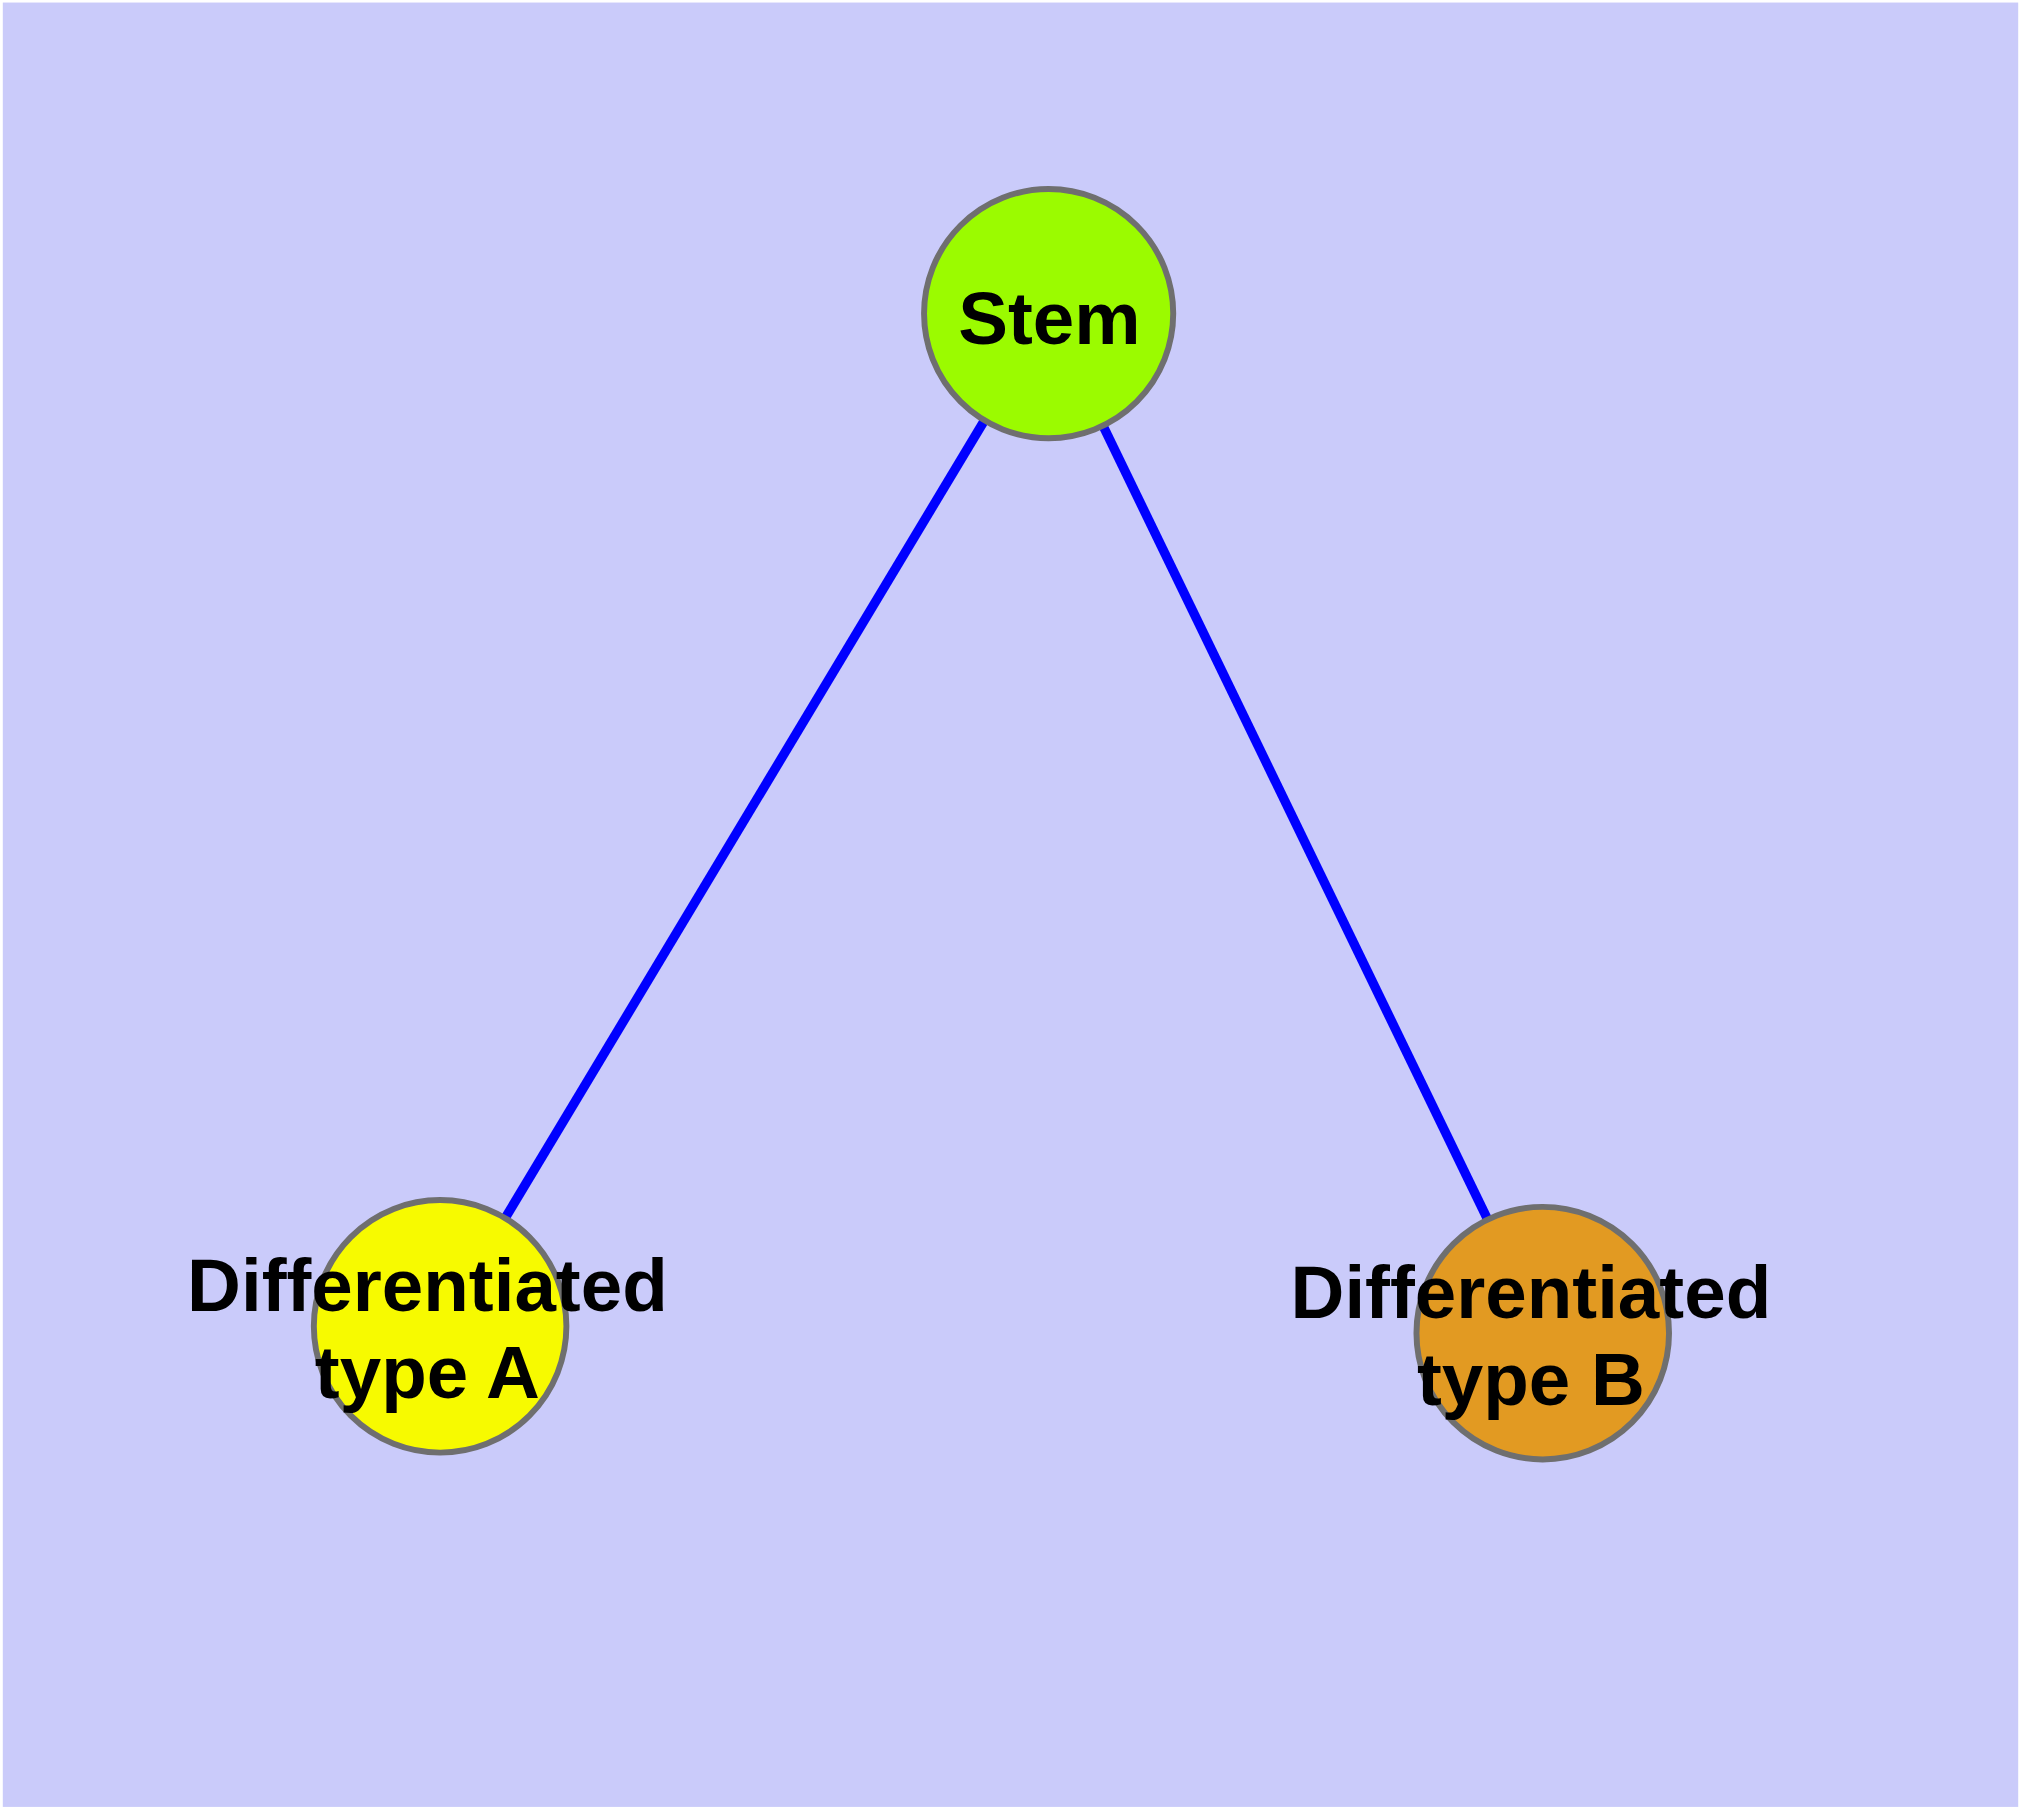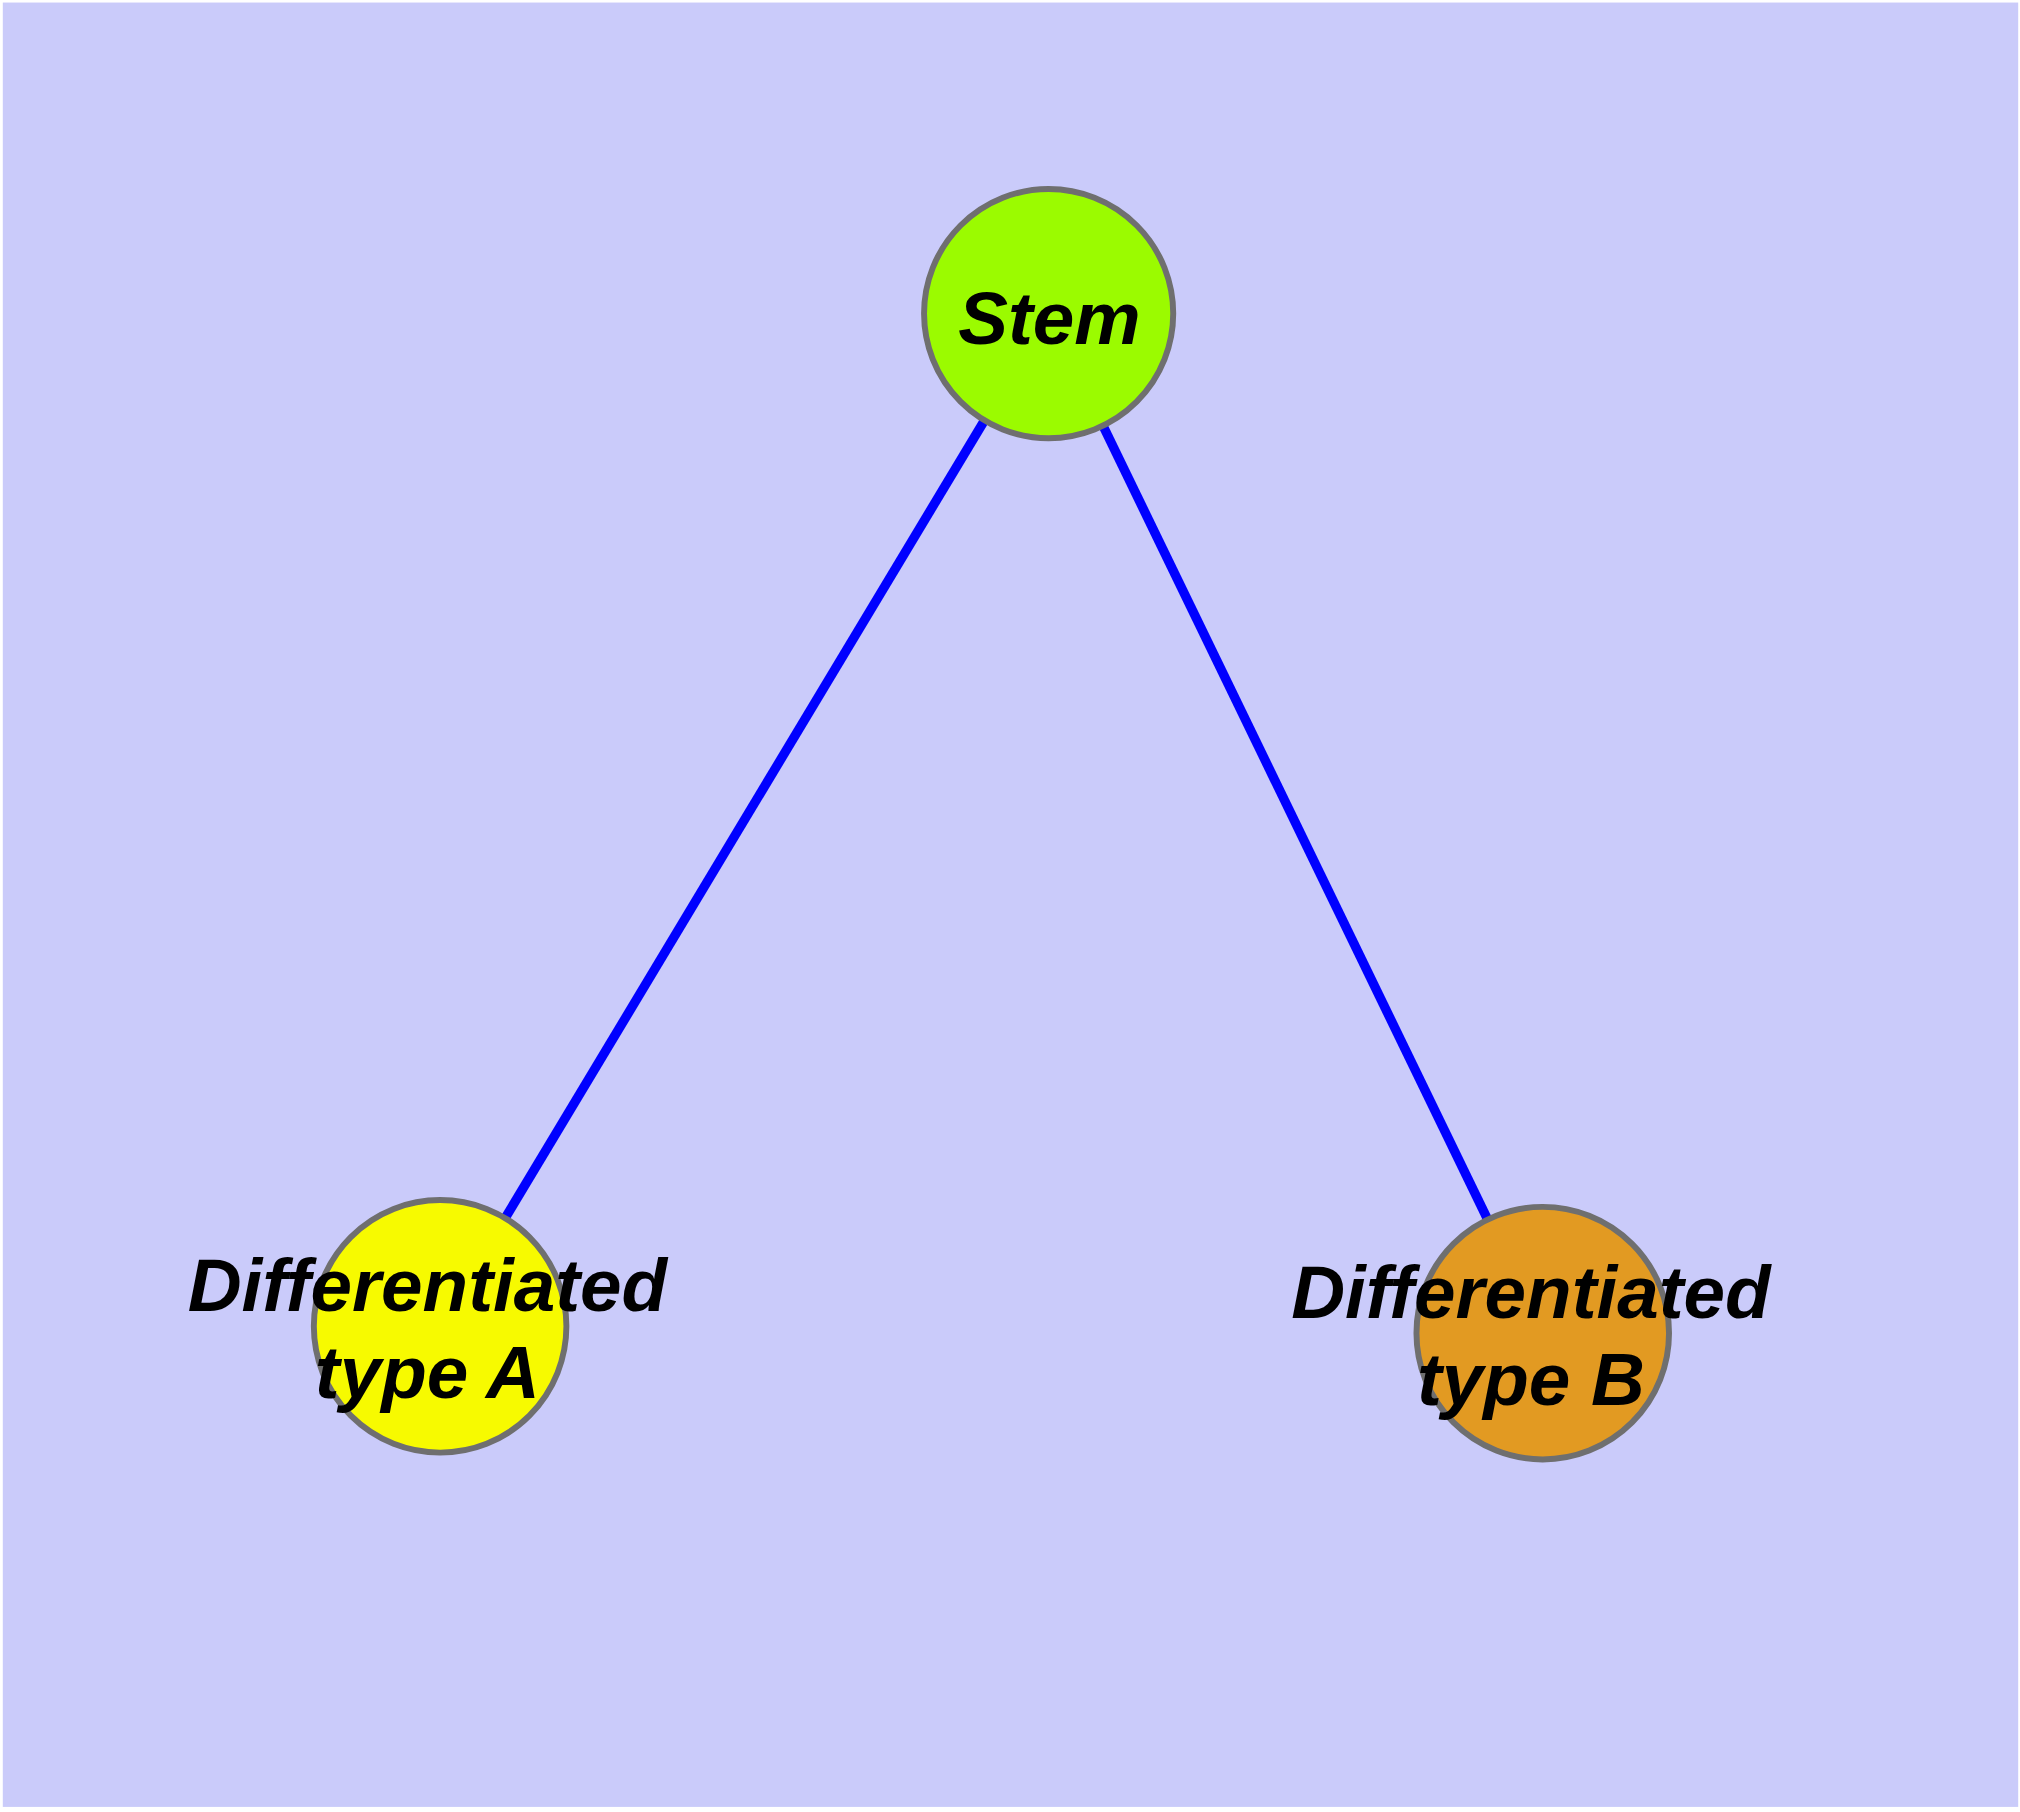--- a/index.html
+++ b/index.html
@@ -7,21 +7,20 @@
     padding: 0;
     background: #ffffff;
   }
   #canvas {
     position: relative;
     width: 2021px;
     height: 1812px;
     background: #ffffff;
     overflow: hidden;
     font-family: "Liberation Sans", "DejaVu Sans", sans-serif;
-    font-style: italic;
   }
   #diagram-svg {
     position: absolute;
     left: 0;
     top: 0;
     width: 100%;
     height: 100%;
     display: block;
   }
   .edge {

